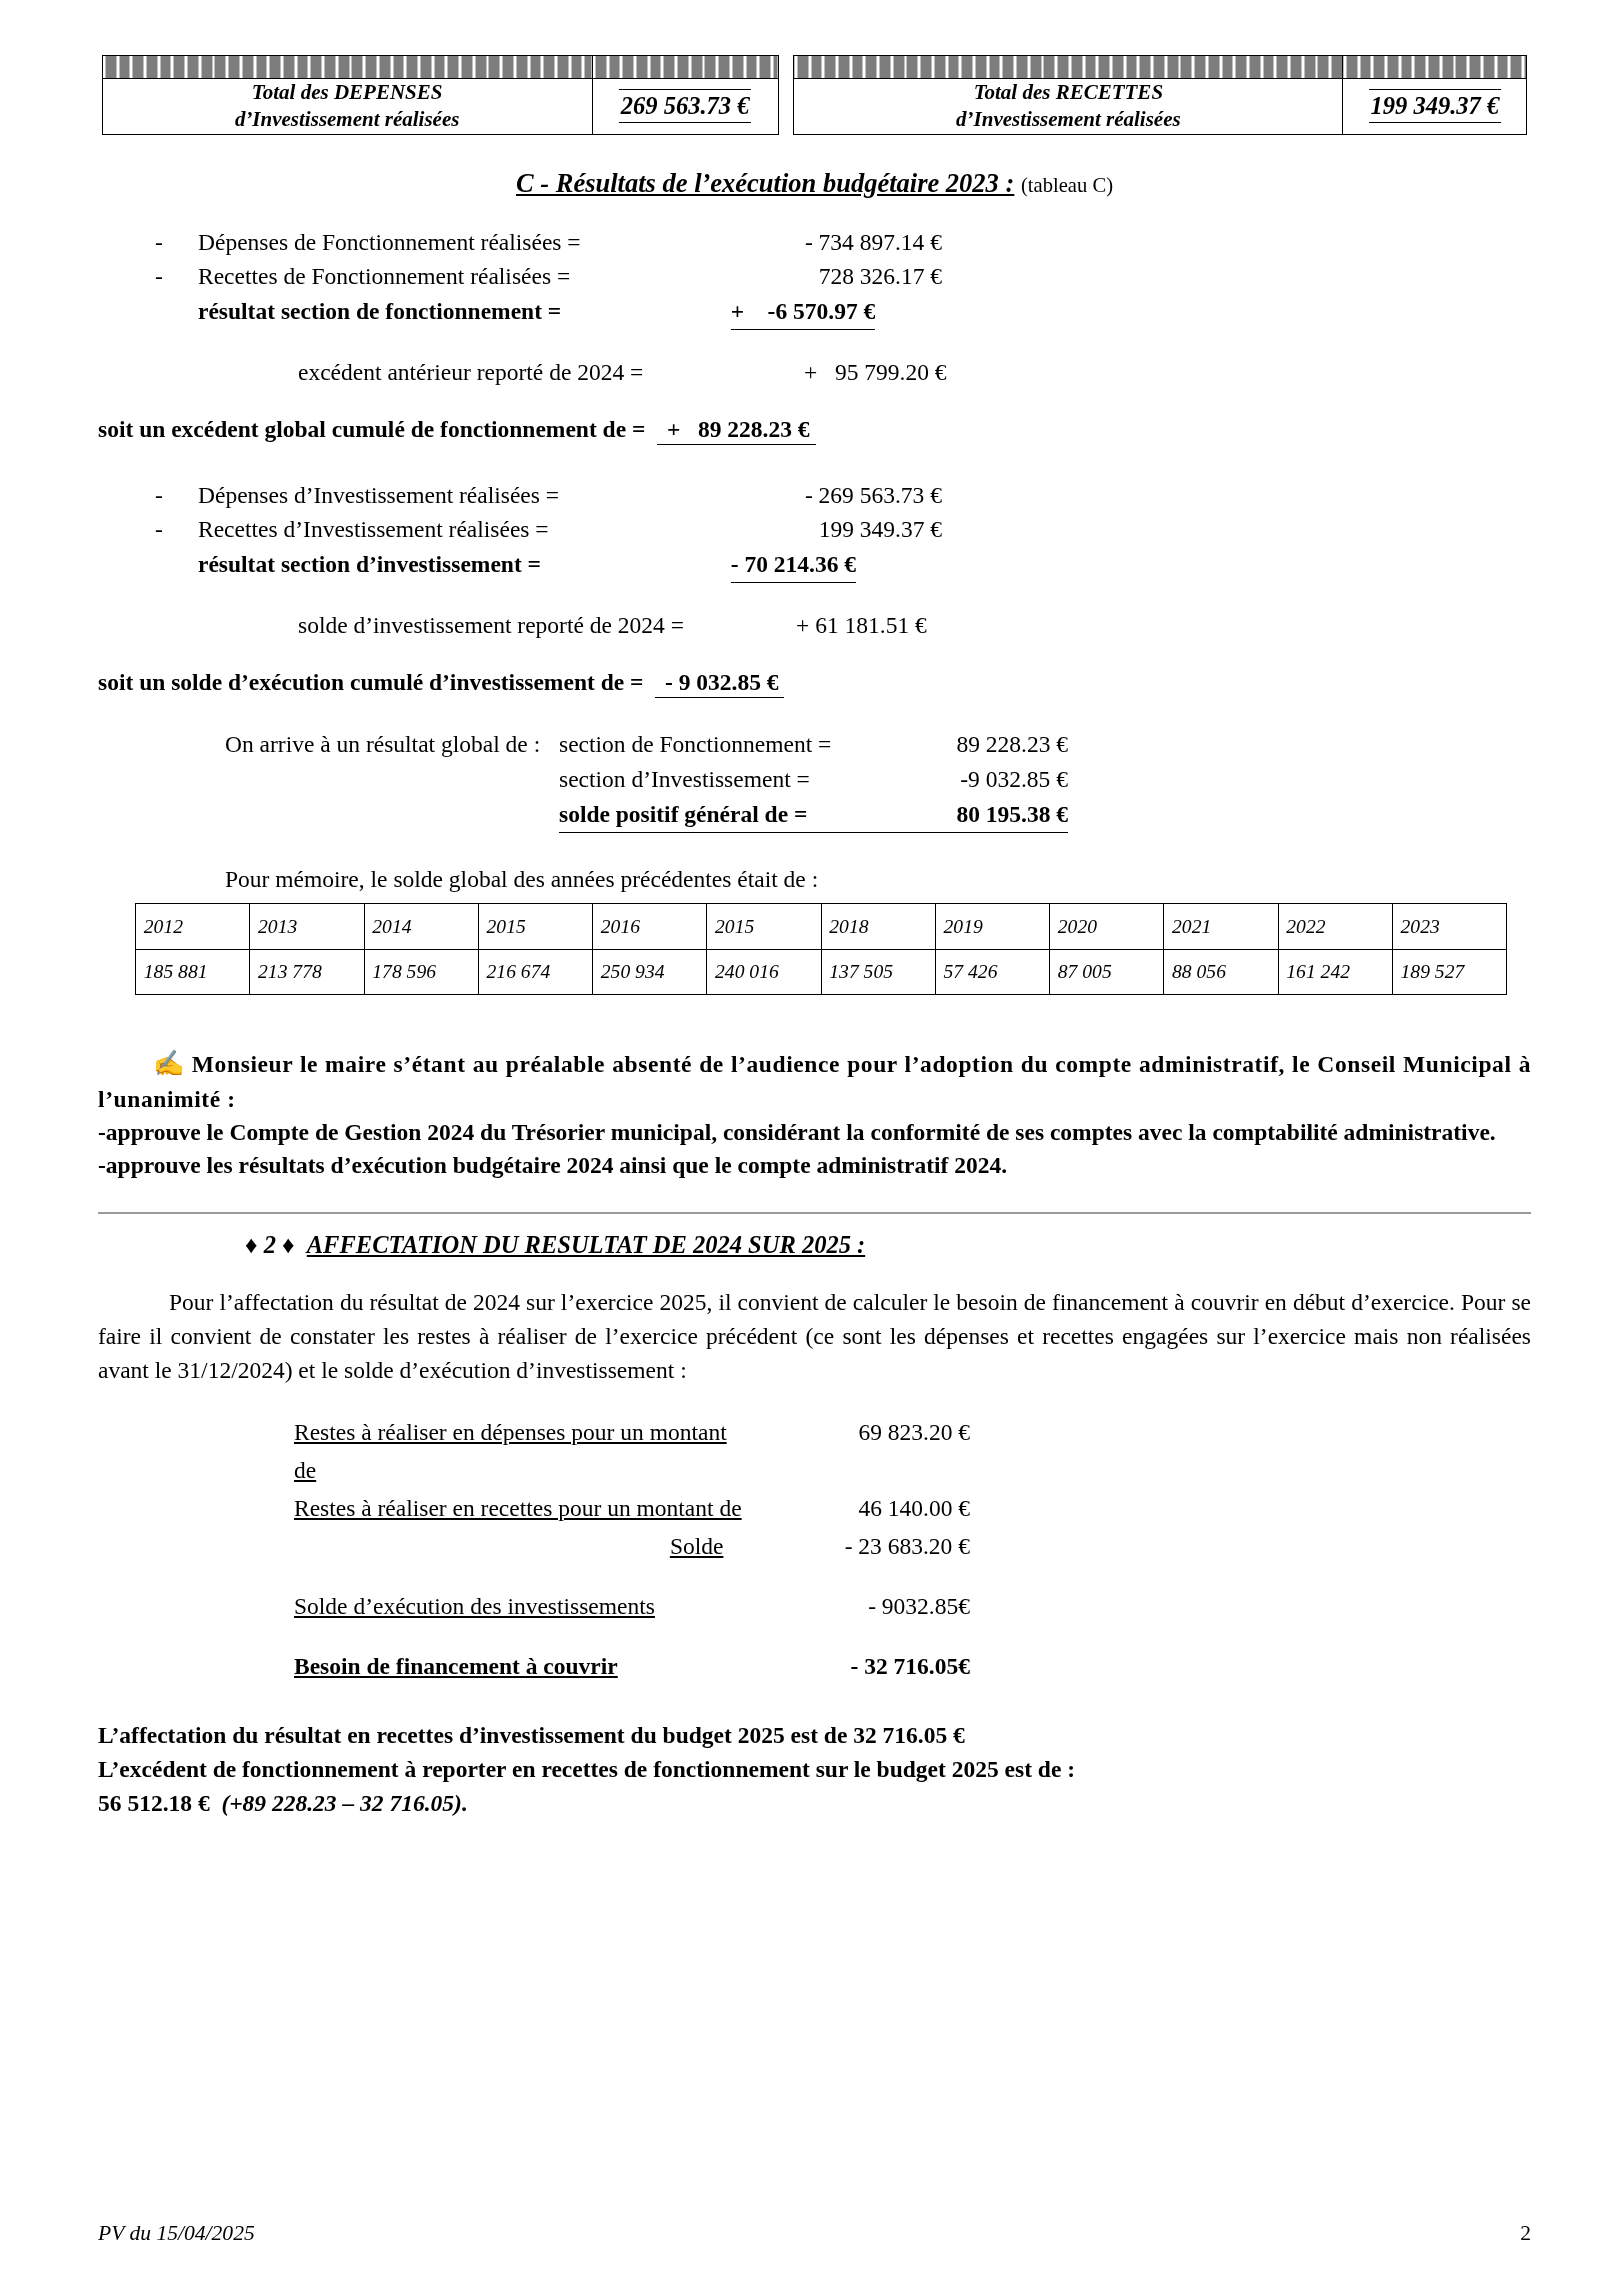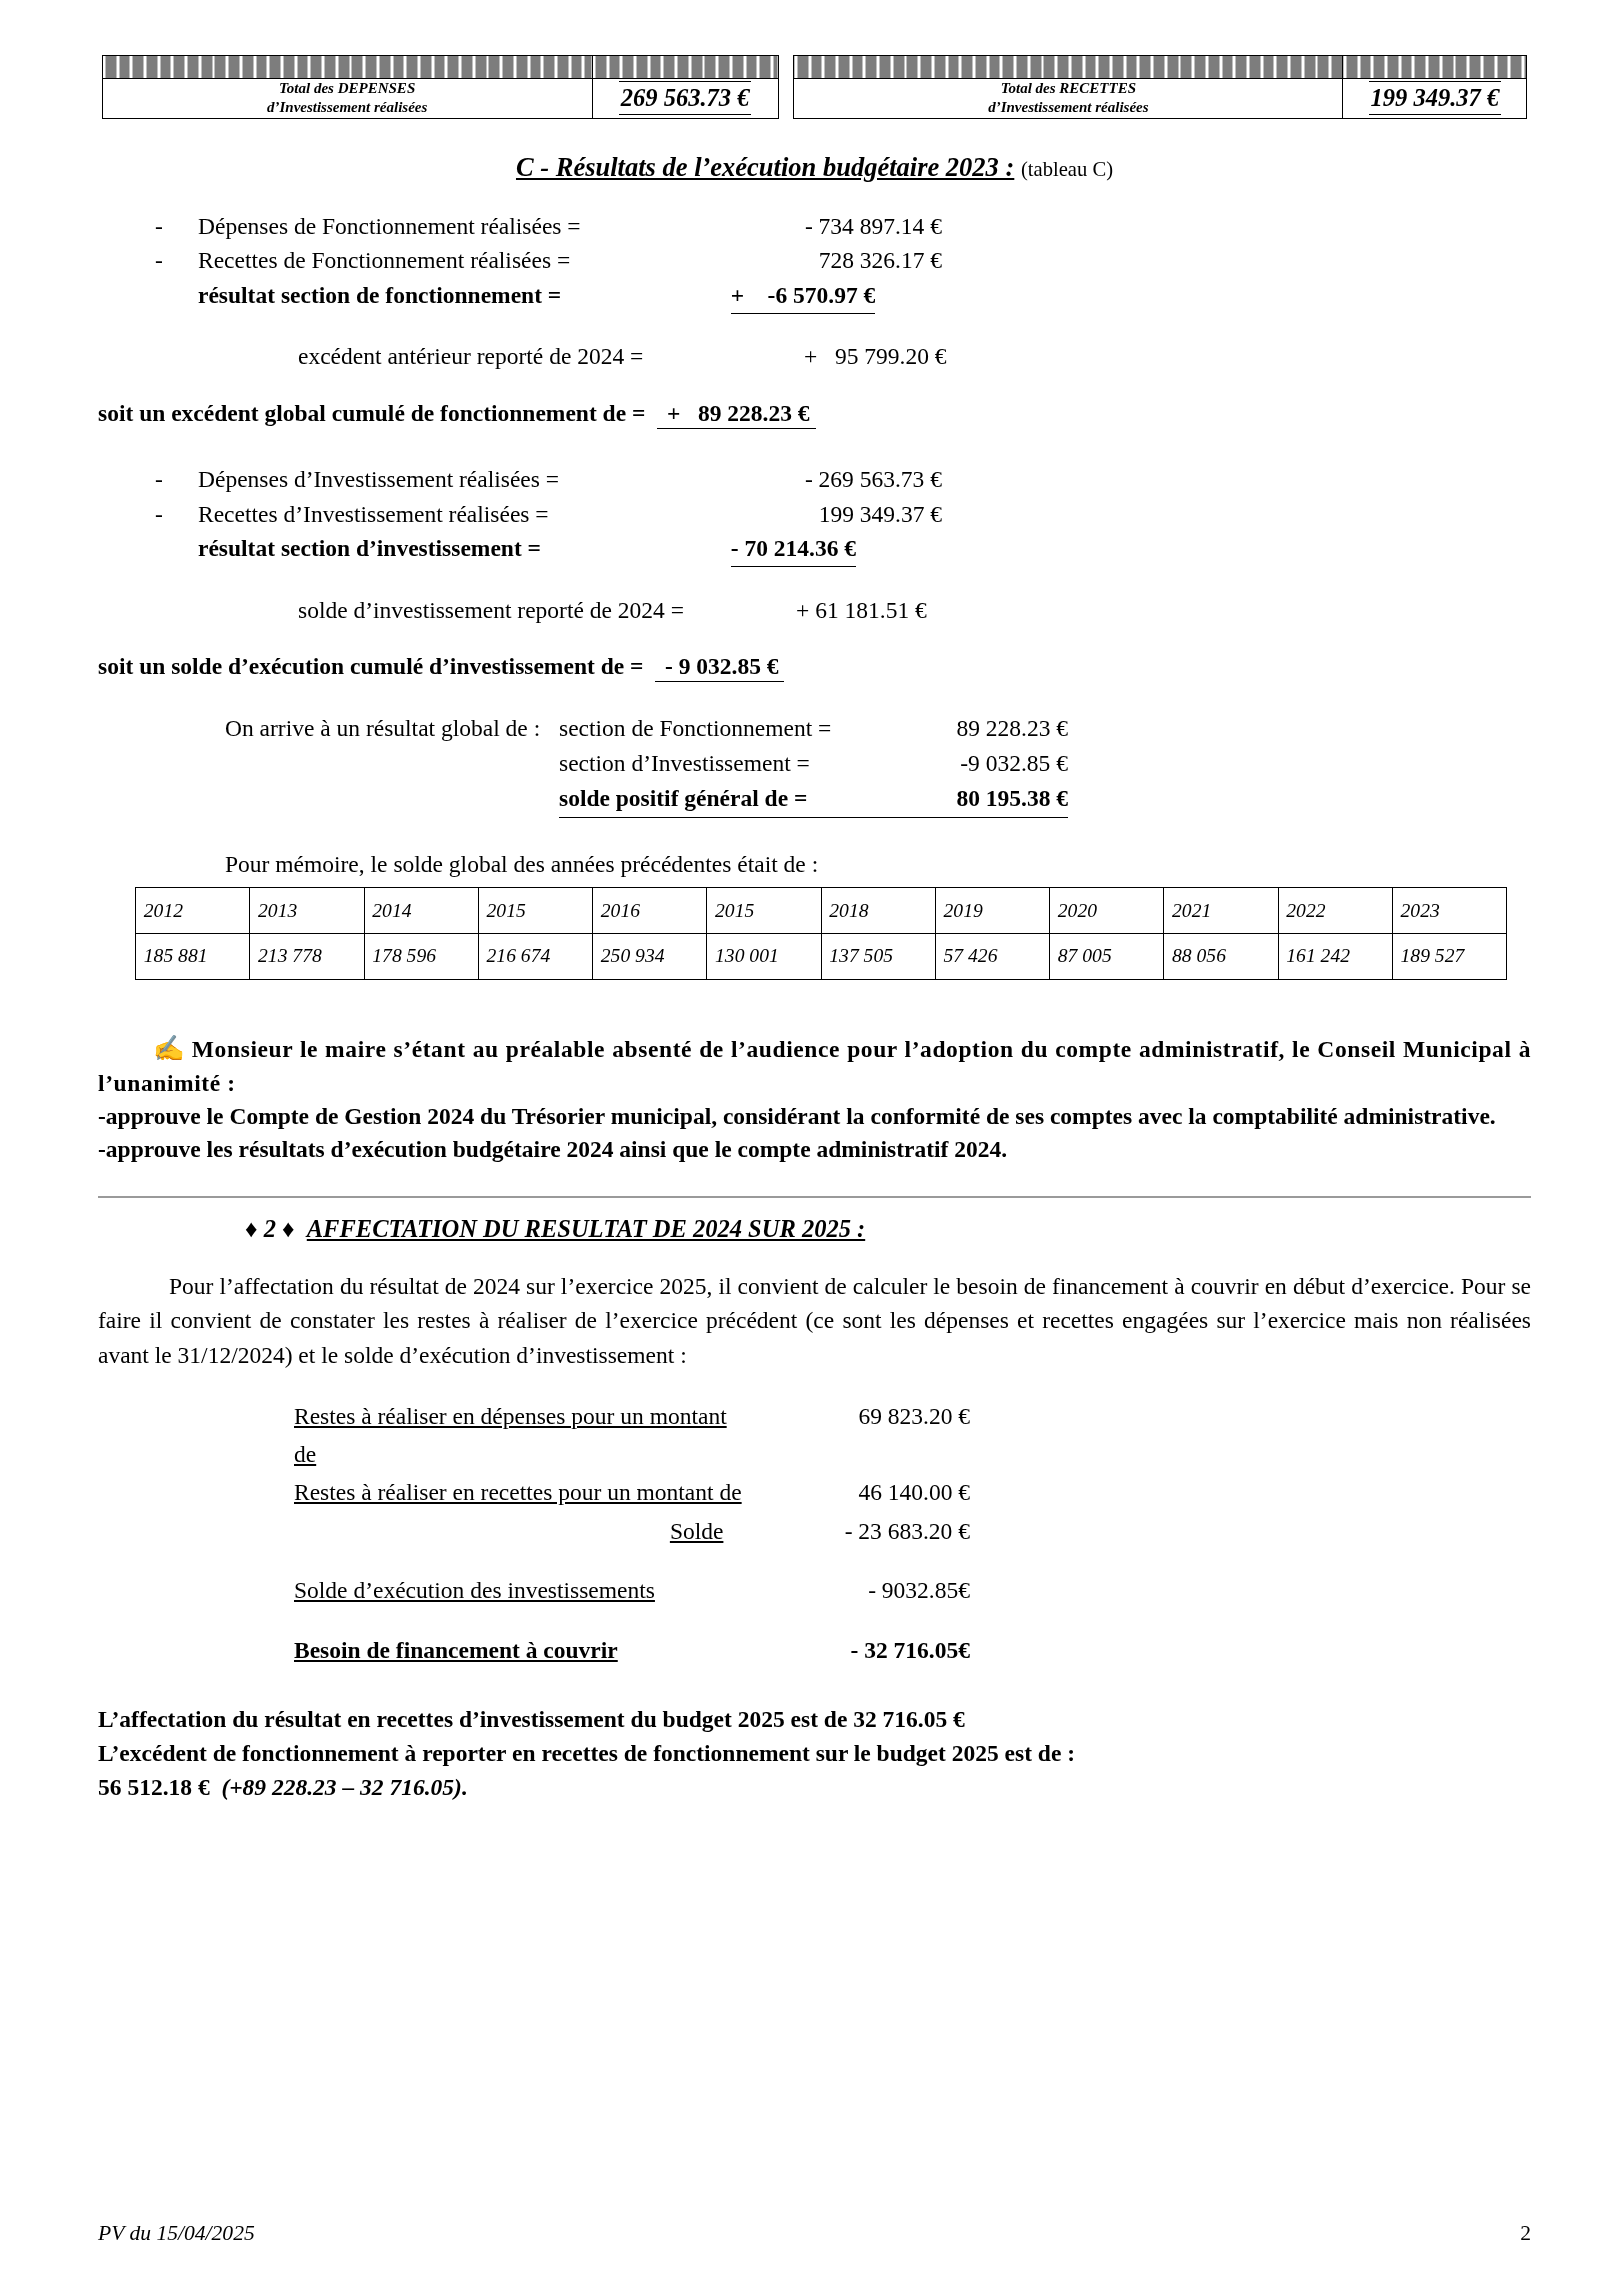--- a/index.html
+++ b/index.html
@@ -39,21 +39,21 @@
     background-color: #7d7d7d;
     background-image: repeating-linear-gradient(
       to right,
       #ffffff 0px, #ffffff 2.9px, #7d7d7d 2.9px, #7d7d7d 13.7px);
   }
   .hatch-blank { border: none !important; background: #fff; }
   .lbl-cell {
     text-align: center;
     font-style: italic;
     font-weight: bold;
-    font-size: 15px;
+    font-size: 21px;
     line-height: 1.32;
     padding: 5.9px 3.9px 7.8px 3.9px;
   }
   .amt-cell {
     text-align: center;
     font-style: italic;
     font-weight: bold;
     font-size: 24.5px;
     padding: 17.6px 5.9px 5.9px 5.9px;
   }
@@ -374,21 +374,21 @@
       <td>2021</td>
       <td>2022</td>
       <td>2023</td>
     </tr>
     <tr>
       <td>185 881</td>
       <td>213 778</td>
       <td>178 596</td>
       <td>216 674</td>
       <td>250 934</td>
-      <td>130 001</td>
+      <td>240 016</td>
       <td>137 505</td>
       <td>57 426</td>
       <td>87 005</td>
       <td>88 056</td>
       <td>161 242</td>
       <td>189 527</td>
     </tr>
   </tbody>
     </table>
 

